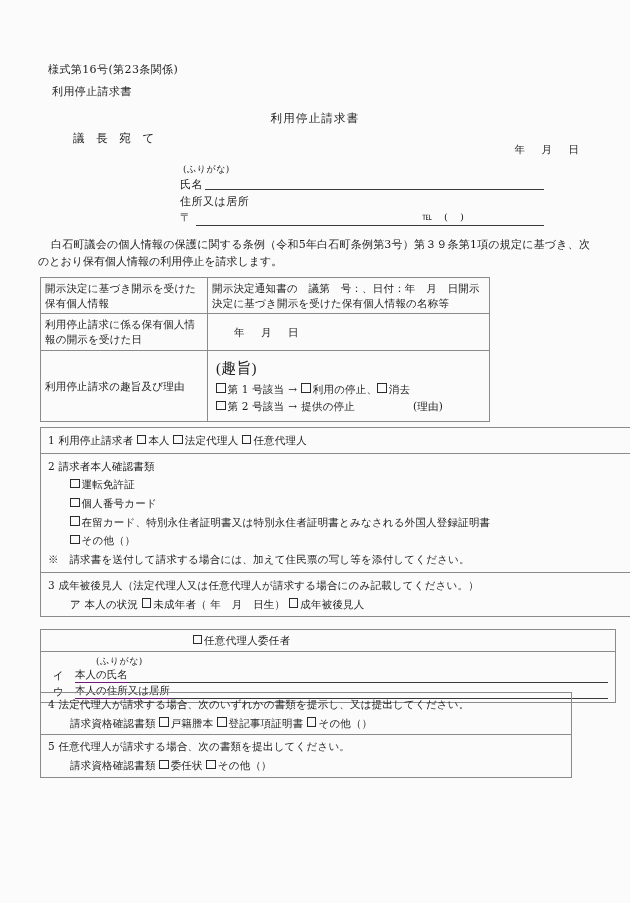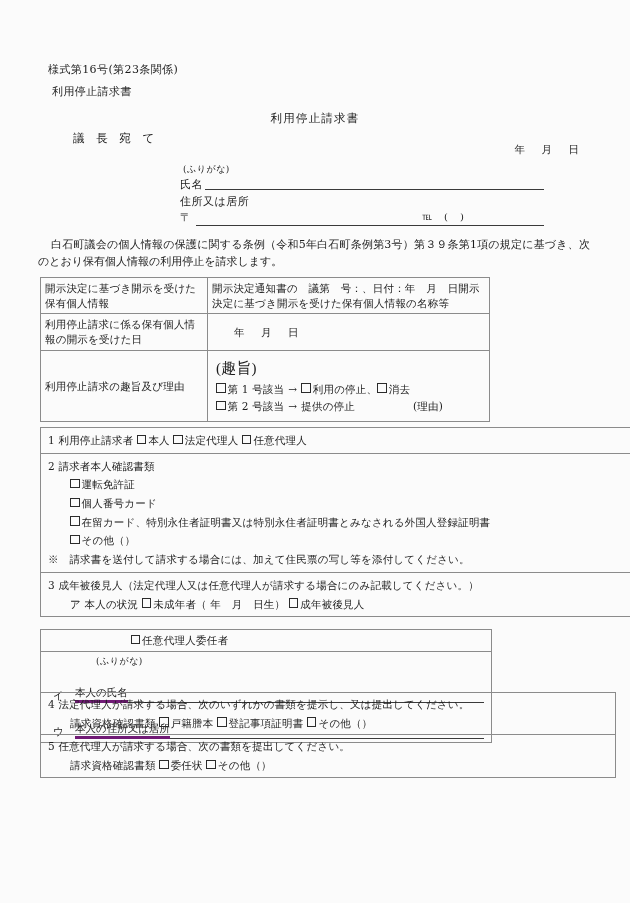--- a/index.html
+++ b/index.html
@@ -199,21 +199,21 @@
   }
   .line { white-space: nowrap; letter-spacing: .2px; }
   .line.indent1 { padding-left: 22px; }
   .line.indent-note { padding-left: 0; }
   .ln-sp { margin-top: 4px; }
 
   
   #tbl-proxy {
     left: 40px;
     top: 629px;
-    width: 452px;
+    width: 576px;
   }
   #tbl-proxy td { padding: 3px 7px; }
   .proxy-head {
     text-align: center;
     letter-spacing: .3px;
     padding-right: 180px !important;
   }
   .proxy-furigana {
     font-size: 9px;
     padding-left: 48px;
@@ -223,34 +223,33 @@
     display: flex;
     align-items: flex-end;
   }
   .proxy-key {
     width: 22px;
     padding-left: 5px;
     white-space: nowrap;
   }
   .proxy-name {
     white-space: nowrap;
-    border-bottom: 3px solid #701a75;
-    margin-top: 18px;
+    border-bottom: 1px solid #701a75;
   }
   .proxy-fill {
     flex: 1 1 auto;
     border-bottom: 1px solid #3a3a3a;
     height: 12px;
   }
 
   
   #tbl-docs {
     left: 40px;
     top: 692px;
-    width: 576px;
+    width: 532px;
   }
   #tbl-docs td { padding: 4px 7px; }
 
   .cb {
     display: inline-block;
     width: 7.5px;
     height: 7.5px;
     border: 1px solid #2b2b2b;
     margin-right: 2px;
     vertical-align: 0px;

